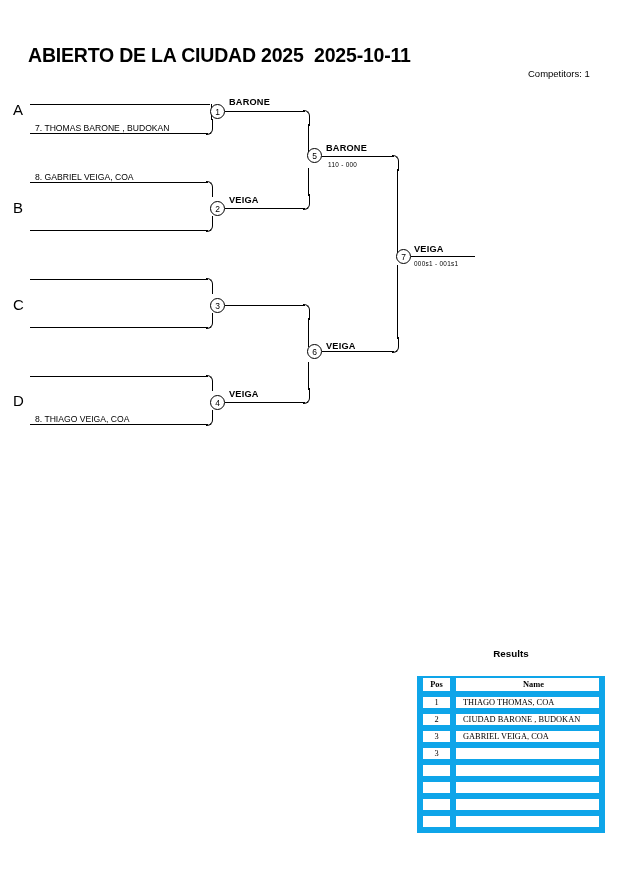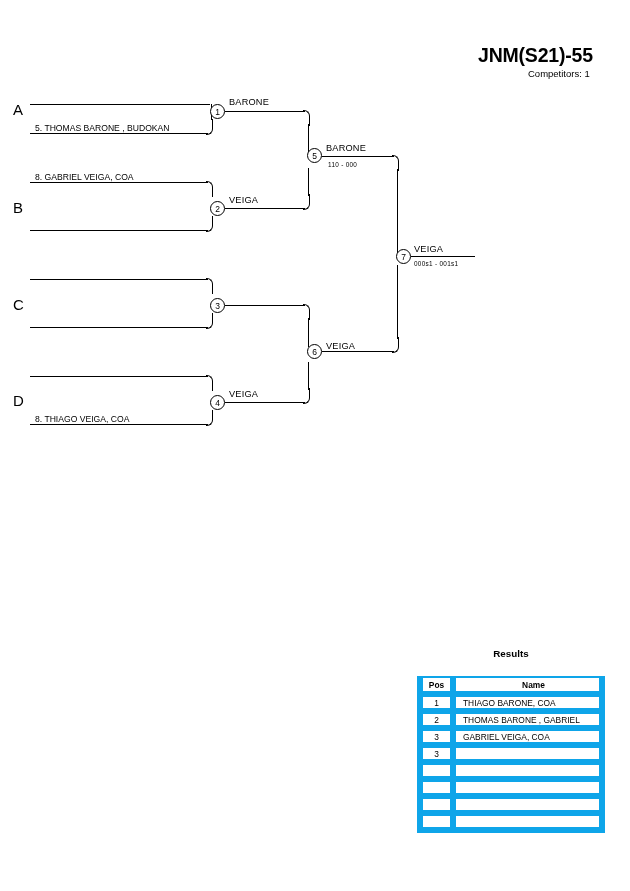--- a/index.html
+++ b/index.html
@@ -98,21 +98,21 @@
 
   .competitor-name {
     position: absolute;
     font-size: 8.6px;
     white-space: pre;
   }
 
   .winner-name {
     position: absolute;
     font-size: 9.2px;
-    font-weight: normal;
+    font-weight: bold;
     letter-spacing: 0.2px;
     white-space: pre;
   }
 
   .match-score {
     position: absolute;
     font-size: 6.4px;
     letter-spacing: 0.3px;
     white-space: pre;
   }
@@ -136,20 +136,21 @@
     table-layout: fixed;
   }
   .results-table th,
   .results-table td {
     border: 6px solid #0ea5e9;
     height: 17px;
     font-size: 8.4px;
     font-weight: normal;
     padding: 0;
     box-sizing: border-box;
+    font-family: Liberation Serif, serif;
   }
   .results-table .col-pos {
     width: 33px;
     text-align: center;
   }
   .results-table .col-name {
     text-align: left;
     padding-left: 7px;
   }
   .results-table thead th {
@@ -158,35 +159,35 @@
   }
   .results-table thead .col-name { text-align: center; padding-left: 12px; }
   .results-table .outer-top td,
   .results-table .outer-top th { border-top-width: 2px; }
 </style>
 </head>
 <body>
 
 <div id="page-root">
 
-  <div class="header-category">JNM(S21)-55</div>
+  <div class="header-title"><span>ABIERTO DE LA CIUDAD 2025</span>&nbsp;&nbsp;<span>2025-10-11</span></div>
   <div class="header-competitors">Competitors: 1</div>
 
   <div class="group-label" style="left:13px; top:101px;">A</div>
   <div class="group-label" style="left:13px; top:199px;">B</div>
   <div class="group-label" style="left:13px; top:296px;">C</div>
   <div class="group-label" style="left:13px; top:392px;">D</div>
 
   <div class="hline" style="left:30px; top:104px; width:180px;"></div>
 
   <div class="hline" style="left:30px; top:133px; width:178px;"></div>
   <div class="elbow elbow-br" style="left:206px; top:119px; width:6px; height:15px;"></div>
   <div class="vline" style="left:211px; top:104px; height:16px;"></div>
   <div class="match-circle" style="left:210px; top:104px;">1</div>
-  <div class="competitor-name" style="left:35px; top:123px;">5. THOMAS BARONE , BUDOKAN</div>
+  <div class="competitor-name" style="left:35px; top:123px;">7. THOMAS BARONE , BUDOKAN</div>
   <div class="winner-name" style="left:229px; top:97px;">BARONE</div>
 
   <div class="hline" style="left:30px; top:182px; width:178px;"></div>
   <div class="elbow elbow-tr" style="left:206px; top:181px; width:6px; height:15px;"></div>
   <div class="hline" style="left:30px; top:230px; width:178px;"></div>
   <div class="elbow elbow-br" style="left:206px; top:216px; width:6px; height:15px;"></div>
   <div class="match-circle" style="left:210px; top:201px;">2</div>
   <div class="competitor-name" style="left:35px; top:172px;">8. GABRIEL VEIGA, COA</div>
   <div class="winner-name" style="left:229px; top:195px;">VEIGA</div>
 
@@ -239,25 +240,25 @@
   <table class="results-table">
     <thead>
       <tr class="outer-top">
         <th class="col-pos">Pos</th>
         <th class="col-name">Name</th>
       </tr>
     </thead>
     <tbody>
       <tr>
         <td class="col-pos">1</td>
-        <td class="col-name">THIAGO BARONE, COA</td>
+        <td class="col-name">THIAGO THOMAS, COA</td>
       </tr>
       <tr>
         <td class="col-pos">2</td>
-        <td class="col-name">THOMAS BARONE , GABRIEL</td>
+        <td class="col-name">CIUDAD BARONE , BUDOKAN</td>
       </tr>
       <tr>
         <td class="col-pos">3</td>
         <td class="col-name">GABRIEL VEIGA, COA</td>
       </tr>
       <tr>
         <td class="col-pos">3</td>
         <td class="col-name"></td>
       </tr>
       <tr>

